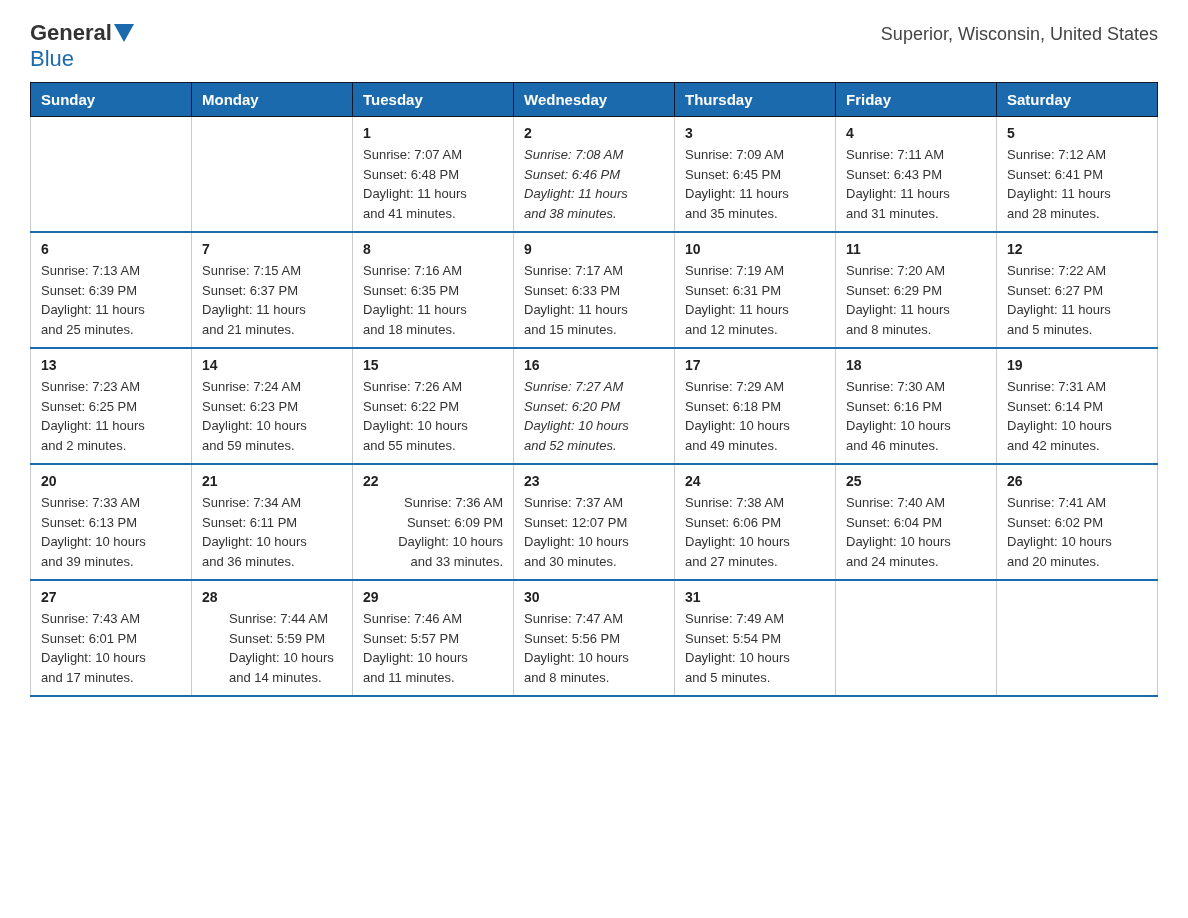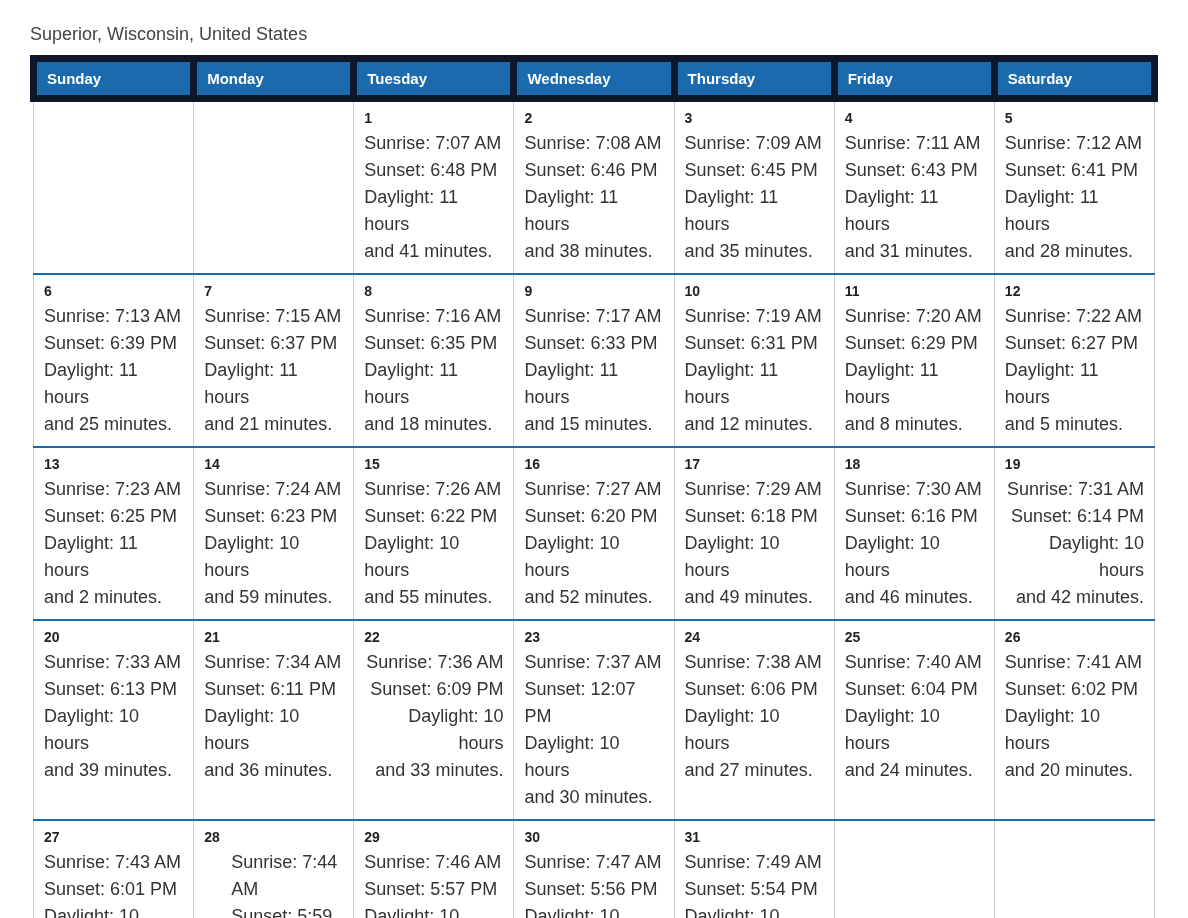--- a/index.html
+++ b/index.html
@@ -55,50 +55,57 @@
       border-collapse: collapse;
       margin-top: 10px;
     }
     thead tr th {
       background-color: #1a6aad;
       color: #fff;
       font-size: 15px;
       font-weight: bold;
       padding: 8px 10px;
       text-align: left;
-      border: 7px solid #0f172a;
+      border: 1px solid #0f172a;
     }
     tbody tr td {
       vertical-align: top;
       padding: 8px 10px;
       font-size: 13px;
       color: #222;
       border: 1px solid #ccc;
       width: 14.28%;
       height: 100px;
     }
     .day-num {
       font-size: 14px;
       font-weight: bold;
       color: #222;
       margin-bottom: 4px;
     }
     .day-info {
-      font-size: 18px;
+      font-size: 13px;
       line-height: 1.5;
       color: #333;
     }
     tbody tr {
       border-bottom: 2px solid #1a6aad;
     }
   </style>
 </head>
 <body>
 
 <div class="header-row">
+  <div class="logo">
+    <div class="logo-text">
+      <span class="logo-general">General</span>
+      <span class="logo-triangle"></span>
+    </div>
+    <span class="logo-blue">Blue</span>
+  </div>
   <div class="title-block">
     <div class="subtitle">Superior, Wisconsin, United States</div>
   </div>
 </div>
 
 <table>
   <thead>
     <tr>
     <th>Sunday</th>
         <th>Monday</th>
@@ -115,21 +122,21 @@
         <td></td>
         <td>
           <div class="day-num">1</div>
           <div class="day-info" style="white-space: pre-line;">Sunrise: 7:07 AM
 Sunset: 6:48 PM
 Daylight: 11 hours
 and 41 minutes.</div>
         </td>
         <td>
           <div class="day-num">2</div>
-          <div class="day-info" style="white-space: pre-line;">Sunrise: 7:08 AM
+          <div class="day-info" style="white-space: pre-line; font-style: italic;">Sunrise: 7:08 AM
 Sunset: 6:46 PM
 Daylight: 11 hours
 and 38 minutes.</div>
         </td>
         <td>
           <div class="day-num">3</div>
           <div class="day-info" style="white-space: pre-line;">Sunrise: 7:09 AM
 Sunset: 6:45 PM
 Daylight: 11 hours
 and 35 minutes.</div>
@@ -217,42 +224,42 @@
         </td>
         <td>
           <div class="day-num">15</div>
           <div class="day-info" style="white-space: pre-line;">Sunrise: 7:26 AM
 Sunset: 6:22 PM
 Daylight: 10 hours
 and 55 minutes.</div>
         </td>
         <td>
           <div class="day-num">16</div>
-          <div class="day-info" style="white-space: pre-line;">Sunrise: 7:27 AM
+          <div class="day-info" style="white-space: pre-line; font-style: italic;">Sunrise: 7:27 AM
 Sunset: 6:20 PM
 Daylight: 10 hours
 and 52 minutes.</div>
         </td>
         <td>
           <div class="day-num">17</div>
           <div class="day-info" style="white-space: pre-line;">Sunrise: 7:29 AM
 Sunset: 6:18 PM
 Daylight: 10 hours
 and 49 minutes.</div>
         </td>
         <td>
           <div class="day-num">18</div>
           <div class="day-info" style="white-space: pre-line;">Sunrise: 7:30 AM
 Sunset: 6:16 PM
 Daylight: 10 hours
 and 46 minutes.</div>
         </td>
         <td>
           <div class="day-num">19</div>
-          <div class="day-info" style="white-space: pre-line; text-align: right;">Sunrise: 7:31 AM
+          <div class="day-info" style="white-space: pre-line;">Sunrise: 7:31 AM
 Sunset: 6:14 PM
 Daylight: 10 hours
 and 42 minutes.</div>
         </td>
       </tr>
       <tr>
         <td>
           <div class="day-num">20</div>
           <div class="day-info" style="white-space: pre-line;">Sunrise: 7:33 AM
 Sunset: 6:13 PM

